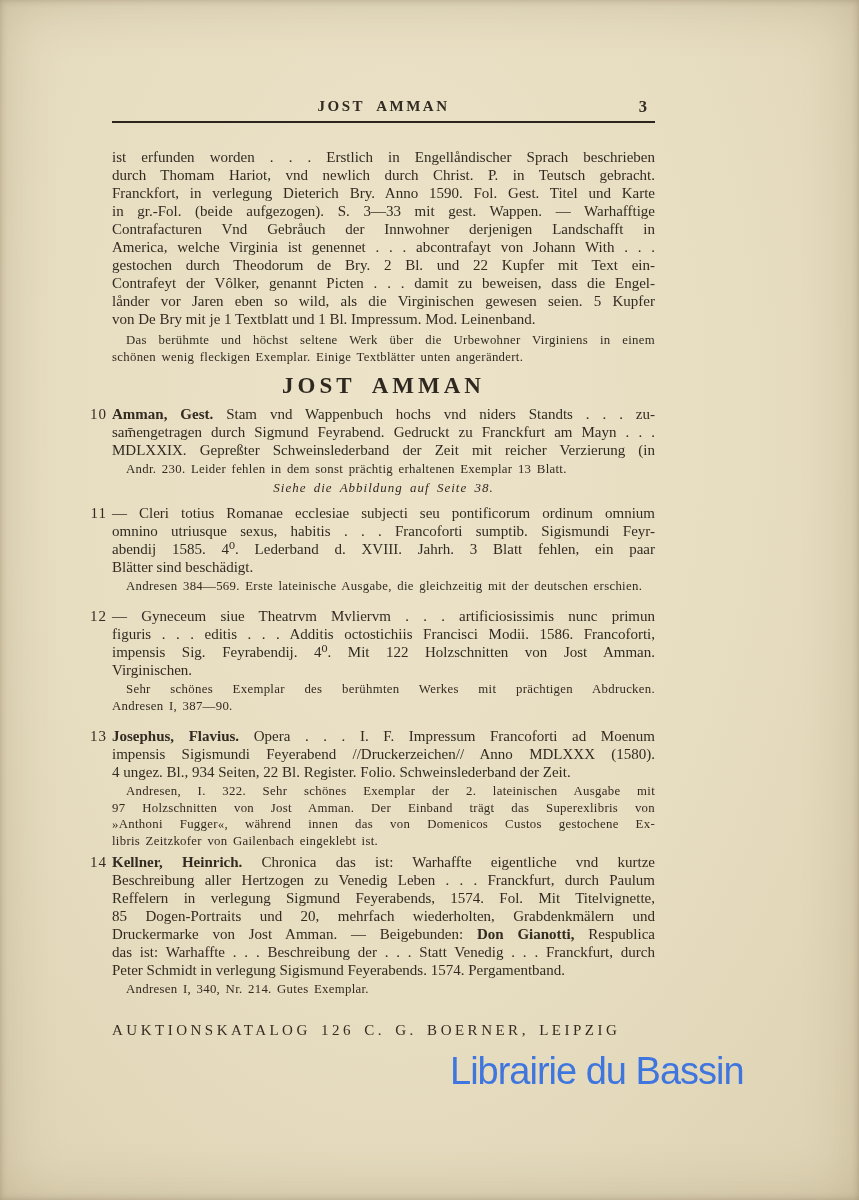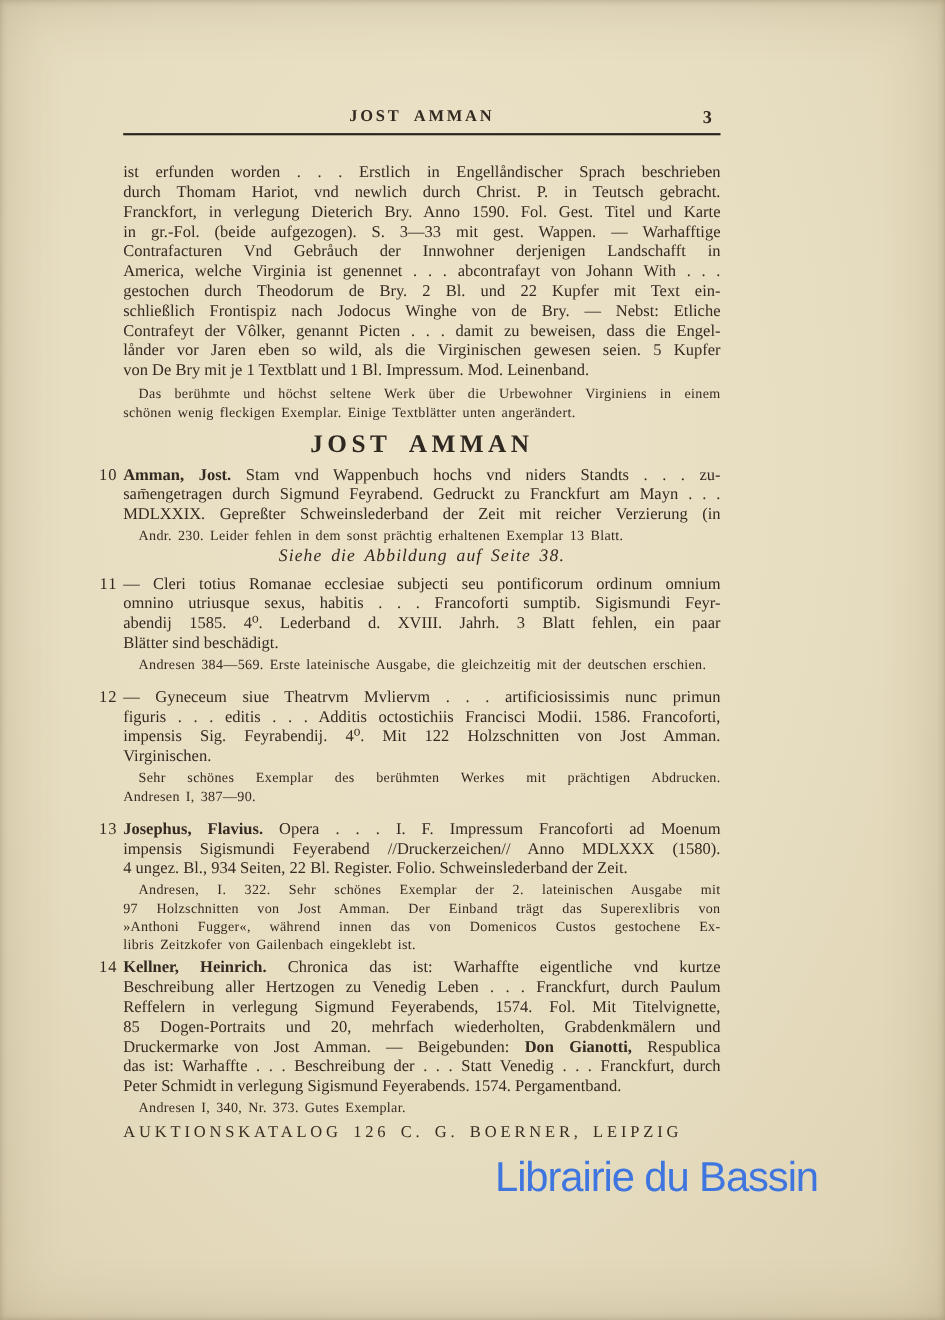--- a/index.html
+++ b/index.html
@@ -35,21 +35,21 @@
     letter-spacing:4px;word-spacing:8px;text-align:center;color:#2f2820;
   }
   
   .item{position:relative;margin-top:8px;}
   .item:first-child{margin-top:0;}
   .item:nth-child(3),.item:nth-child(4){margin-top:13px;}
   .item:nth-child(5){margin-top:4px;}
   .item-num{position:absolute;left:-27px;top:0;width:22px;text-align:right;
     font-size:15px;line-height:18px;letter-spacing:1px;}
   .item-note{margin-top:2px;}
-  .see-also{margin-top:1px;line-height:17px;font-size:16px;font-style:italic;
+  .see-also{margin-top:1px;line-height:17px;font-size:13px;font-style:italic;
     text-align:center;letter-spacing:1px;word-spacing:3px;}
   
   .footer{position:absolute;left:112px;top:1022px;width:600px;
     font-size:15px;letter-spacing:3.5px;word-spacing:3px;color:#352d22;}
   .watermark{position:absolute;left:450px;top:1006px;
     font-family:"Liberation Sans","DejaVu Sans",sans-serif;
     font-size:38px;letter-spacing:-1px;color:#2e6be2;opacity:.9;margin-top:44px;}
 </style>
 </head>
 <body>
@@ -64,37 +64,36 @@
     <div class="rule"></div>
 
     <div class="body intro">
         <div class="tl"><span>ist erfunden worden . . . Erstlich in Engellåndischer Sprach beschrieben</span></div>
         <div class="tl"><span>durch Thomam Hariot, vnd newlich durch Christ. P. in Teutsch gebracht.</span></div>
         <div class="tl"><span>Franckfort, in verlegung Dieterich Bry. Anno 1590. Fol. Gest. Titel und Karte</span></div>
         <div class="tl"><span>in gr.-Fol. (beide aufgezogen). S. 3—33 mit gest. Wappen. — Warhafftige</span></div>
         <div class="tl"><span>Contrafacturen Vnd Gebråuch der Innwohner derjenigen Landschafft in</span></div>
         <div class="tl"><span>America, welche Virginia ist genennet . . . abcontrafayt von Johann With . . .</span></div>
         <div class="tl"><span>gestochen durch Theodorum de Bry. 2 Bl. und 22 Kupfer mit Text ein-</span></div>
-        <div class="tl"><span>schließlich Frontispiz nach Jodocus Winghe von de Bry. — Nebst: Etliche</span></div>
         <div class="tl"><span>Contrafeyt der Vôlker, genannt Picten . . . damit zu beweisen, dass die Engel-</span></div>
         <div class="tl"><span>lånder vor Jaren eben so wild, als die Virginischen gewesen seien. 5 Kupfer</span></div>
         <div class="tl last"><span>von De Bry mit je 1 Textblatt und 1 Bl. Impressum. Mod. Leinenband.</span></div>
       </div>
     <div class="note intro-note">
         <div class="tl"><span>Das berühmte und höchst seltene Werk über die Urbewohner Virginiens in einem</span></div>
         <div class="tl last"><span>schönen wenig fleckigen Exemplar. Einige Textblätter unten angerändert.</span></div>
       </div>
 
     <div class="section-heading">JOST AMMAN</div>
 
     <div id="items">
         <div class="item">
           <div class="item-num">10</div>
           <div class="body item-body">
-            <div class="tl"><span class="b">Amman, Jost.</span><span>  Stam vnd Wappenbuch hochs vnd niders Standts . . . zu-</span></div>
+            <div class="tl"><span class="b">Amman, Gest.</span><span>  Stam vnd Wappenbuch hochs vnd niders Standts . . . zu-</span></div>
             <div class="tl"><span>sam̄engetragen durch Sigmund Feyrabend.  Gedruckt zu Franckfurt am Mayn . . .</span></div>
             <div class="tl"><span>MDLXXIX.  Gepreßter Schweinslederband der Zeit mit reicher Verzierung (in</span></div>
           </div>
           <div class="note item-note">
             <div class="tl last"><span>Andr. 230.  Leider fehlen in dem sonst prächtig erhaltenen Exemplar 13 Blatt.</span></div>
           </div>
           <div class="see-also">Siehe die Abbildung auf Seite 38.</div>
         </div>
         <div class="item">
           <div class="item-num">11</div>
@@ -140,21 +139,21 @@
           <div class="body item-body">
             <div class="tl"><span class="b">Kellner, Heinrich.</span><span>  Chronica das ist: Warhaffte eigentliche vnd kurtze</span></div>
             <div class="tl"><span>Beschreibung aller Hertzogen zu Venedig Leben . . . Franckfurt, durch Paulum</span></div>
             <div class="tl"><span>Reffelern in verlegung Sigmund Feyerabends, 1574.  Fol.  Mit Titelvignette,</span></div>
             <div class="tl"><span>85 Dogen-Portraits und 20, mehrfach wiederholten, Grabdenkmälern und</span></div>
             <div class="tl"><span>Druckermarke von Jost Amman. — Beigebunden: </span><span class="b">Don Gianotti,</span><span> Respublica</span></div>
             <div class="tl"><span>das ist: Warhaffte . . . Beschreibung der . . . Statt Venedig . . . Franckfurt, durch</span></div>
             <div class="tl last"><span>Peter Schmidt in verlegung Sigismund Feyerabends.  1574.  Pergamentband.</span></div>
           </div>
           <div class="note item-note">
-            <div class="tl last"><span>Andresen I, 340, Nr. 373.  Gutes Exemplar.</span></div>
+            <div class="tl last"><span>Andresen I, 340, Nr. 214.  Gutes Exemplar.</span></div>
           </div>
         </div>
       </div>
   </div>
 
   <div class="footer">AUKTIONSKATALOG 126 C. G. BOERNER, LEIPZIG</div>
   <div class="watermark">Librairie du Bassin</div>
 </div>
 
 </body></html>

